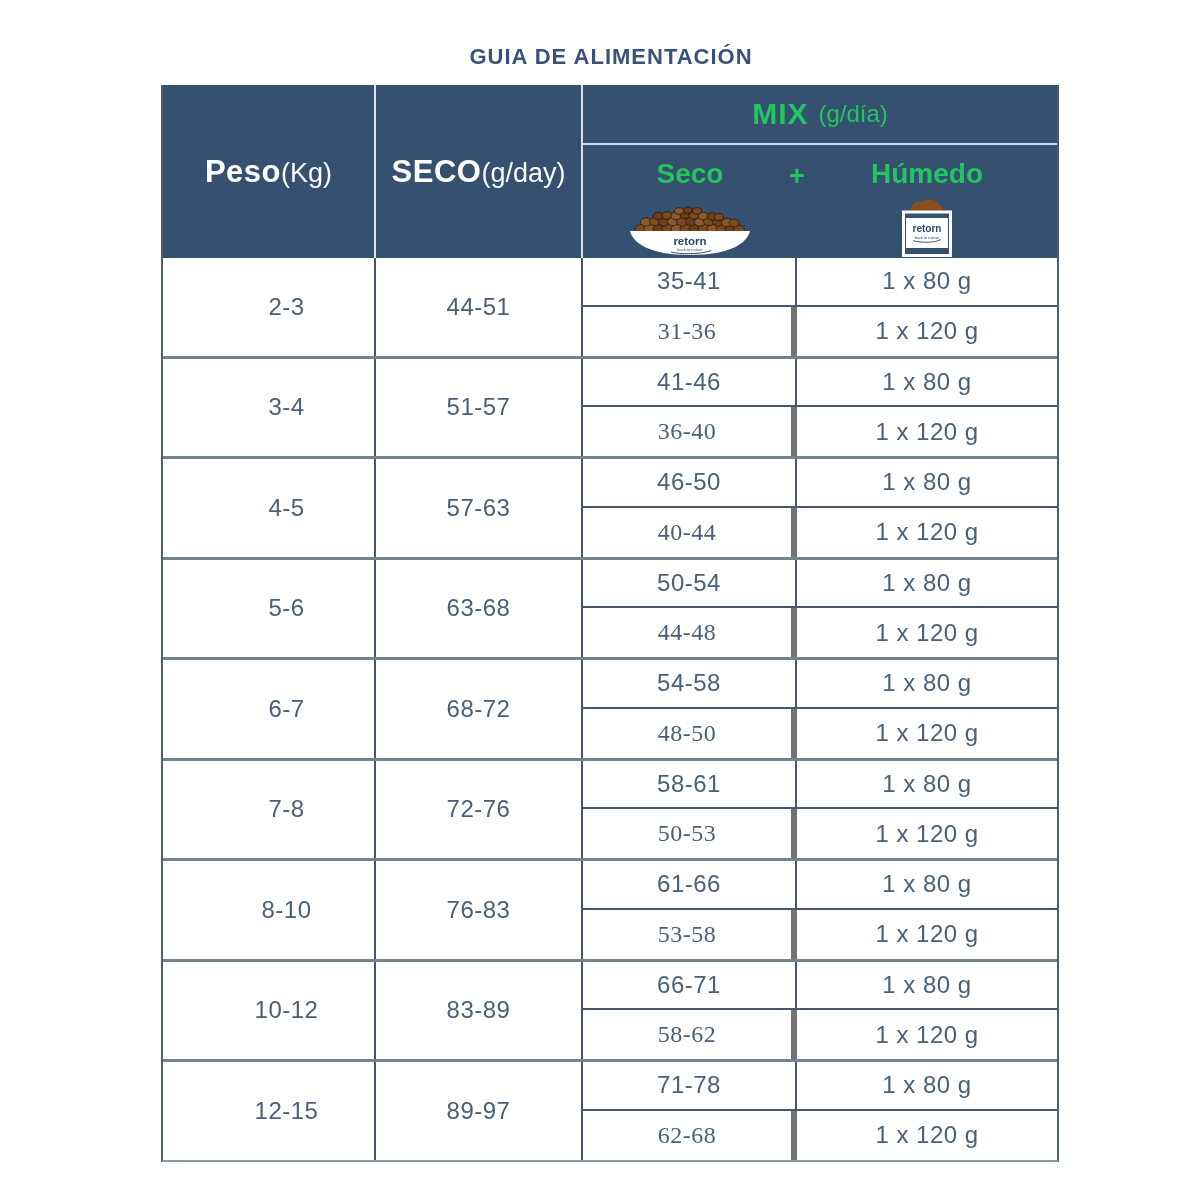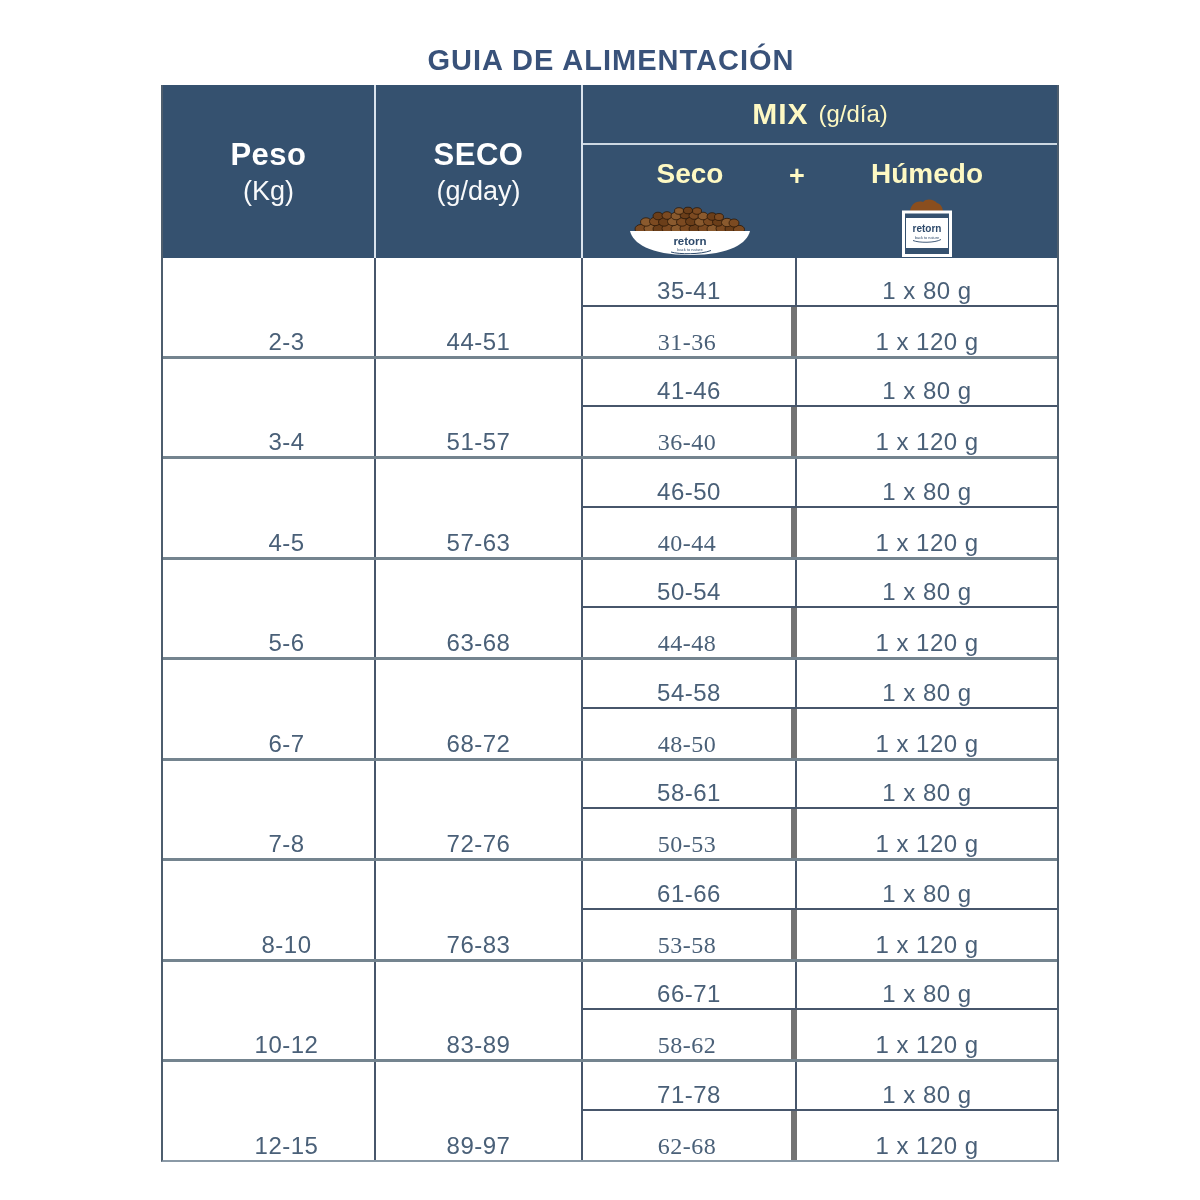--- a/index.html
+++ b/index.html
@@ -1,49 +1,49 @@
 <!DOCTYPE html>
 <html><head>
 <meta charset="utf-8">
 <style>
   html,body { margin:0; padding:0; background:#ffffff; }
   body { width:1200px; height:1200px; font-family:"Liberation Sans", sans-serif; -webkit-font-smoothing:antialiased; }
   .page { position:relative; width:1200px; height:1200px; background:#ffffff; overflow:hidden; }
 
   .title { position:absolute; left:162px; top:44px; width:898px; text-align:center;
-           font-size:29px; font-weight:bold; letter-spacing:1px; color:#39527A; }
+           font-size:22px; font-weight:bold; letter-spacing:1px; color:#39527A; }
 
   .tbl { position:absolute; left:161px; top:85px; width:894px;
          border-left:2px solid #4E5E6E; border-right:2px solid #4E5E6E; border-bottom:2px solid #8A99A6; }
 
   
   .thead { height:173px; background:#35516F; display:grid; grid-template-columns:213px 207px 474px; }
-  .hcell { display:flex; flex-direction:column; align-items:center; justify-content:center;
+  .hcell { display:flex; flex-direction:row; align-items:center; justify-content:center;
            color:#ffffff; border-right:2px solid rgba(232,240,247,0.92); box-sizing:border-box; }
   .hmain { font-size:31px; font-weight:bold; letter-spacing:0.5px; }
   .hsub  { font-size:27px; font-weight:normal; margin-top:3px; opacity:0.97; }
 
-  .hmix { display:flex; flex-direction:column; color:#fef9c3; }
+  .hmix { display:flex; flex-direction:column; color:#22c55e; }
   .mixtop { height:60px; display:flex; align-items:center; justify-content:center; gap:10px;
             border-bottom:2px solid rgba(232,240,247,0.85); box-sizing:border-box; }
   .mixlabel { font-size:30px; font-weight:bold; letter-spacing:1px; }
   .mixunit  { font-size:24px; font-weight:normal; }
   .mixbottom { flex:1; display:grid; grid-template-columns:214px 260px; position:relative; }
   .mixcol { display:flex; flex-direction:column; align-items:center; justify-content:space-between;
             padding-top:13px; }
   .mixsub { font-size:28px; font-weight:bold; }
   .plus { position:absolute; left:214px; top:16px; transform:translateX(-50%);
           font-size:27px; font-weight:bold; }
   .iconwrap { line-height:0; }
 
   
   .group { display:grid; grid-template-columns:213px 207px 214px 260px; grid-template-rows:1fr 1fr;
            height:97.5px; border-bottom:3px solid #74848F; background:#ffffff; }
   .group:last-child { border-bottom:none; }
-  .cell { display:flex; align-items:flex-end; justify-content:center; box-sizing:border-box; }
+  .cell { display:flex; align-items:center; justify-content:center; box-sizing:border-box; }
   .c1  { grid-area:1/1/3/2; border-right:2px solid #47566B;margin-left:36px; }
   .c2  { grid-area:1/2/3/3; border-right:2px solid #47566B; }
   .c3a { grid-area:1/3/2/4; border-right:2px solid #47566B; border-bottom:2px solid #47566B; }
   .c4a { grid-area:1/4/2/5; border-bottom:2px solid #47566B; }
   .c3b { grid-area:2/3/3/4; border-right:6px solid #737373;font-family:Liberation Serif, serif; }
   .c4b { grid-area:2/4/3/5;border-radius:6px; }
   .num { font-size:24px; color:#4A6078; letter-spacing:0.5px; }
 </style>
 </head>
 <body>

